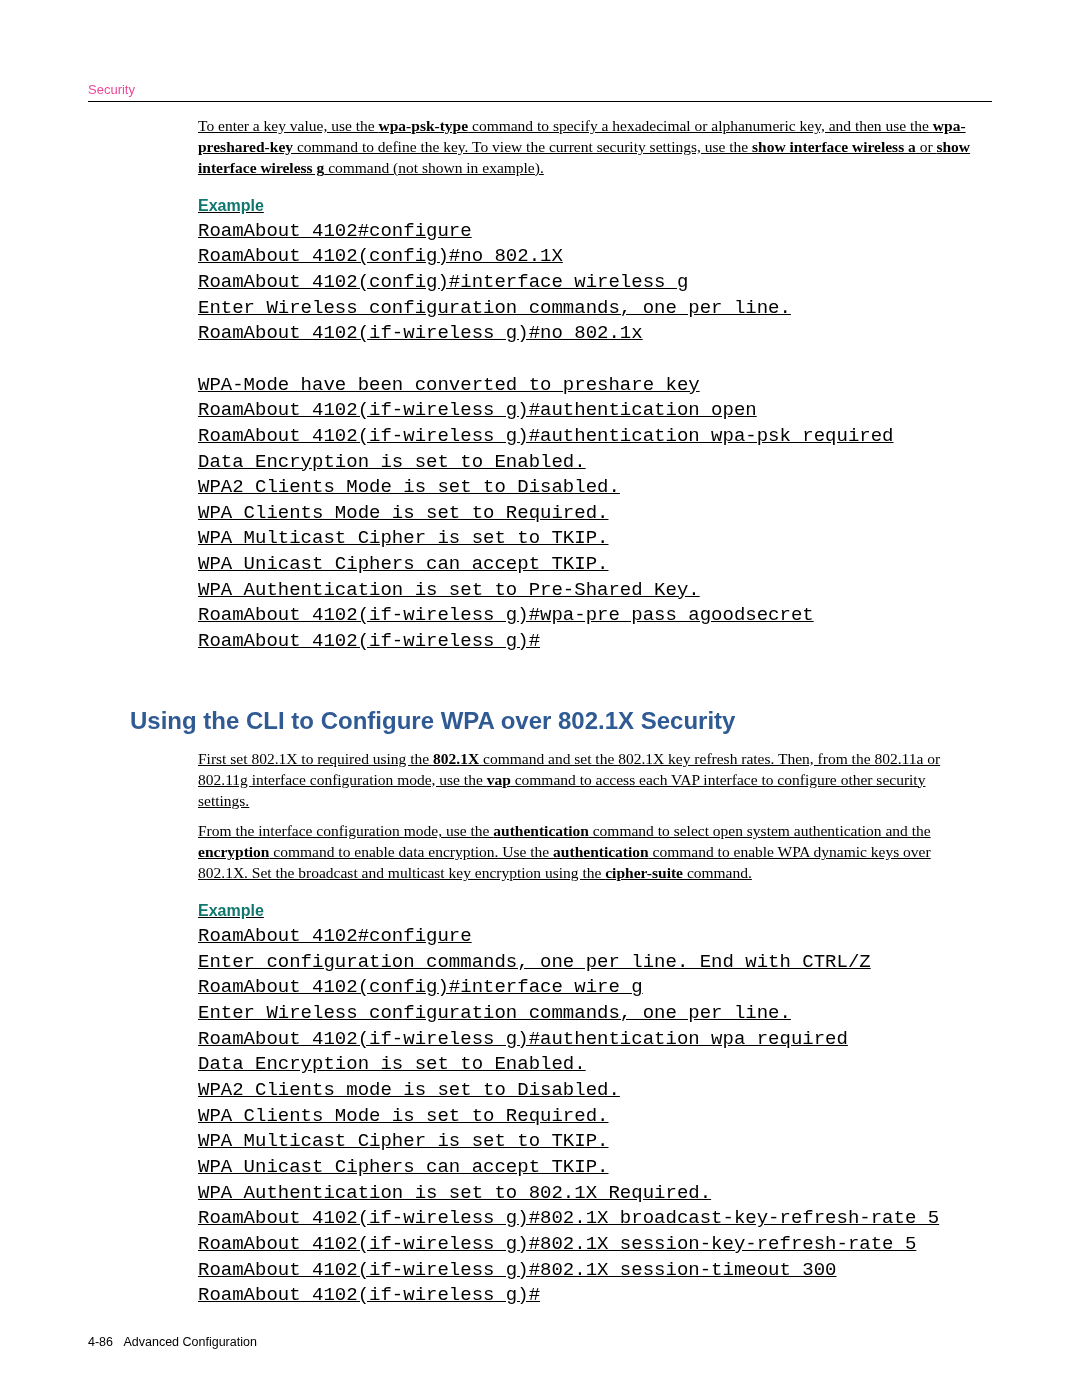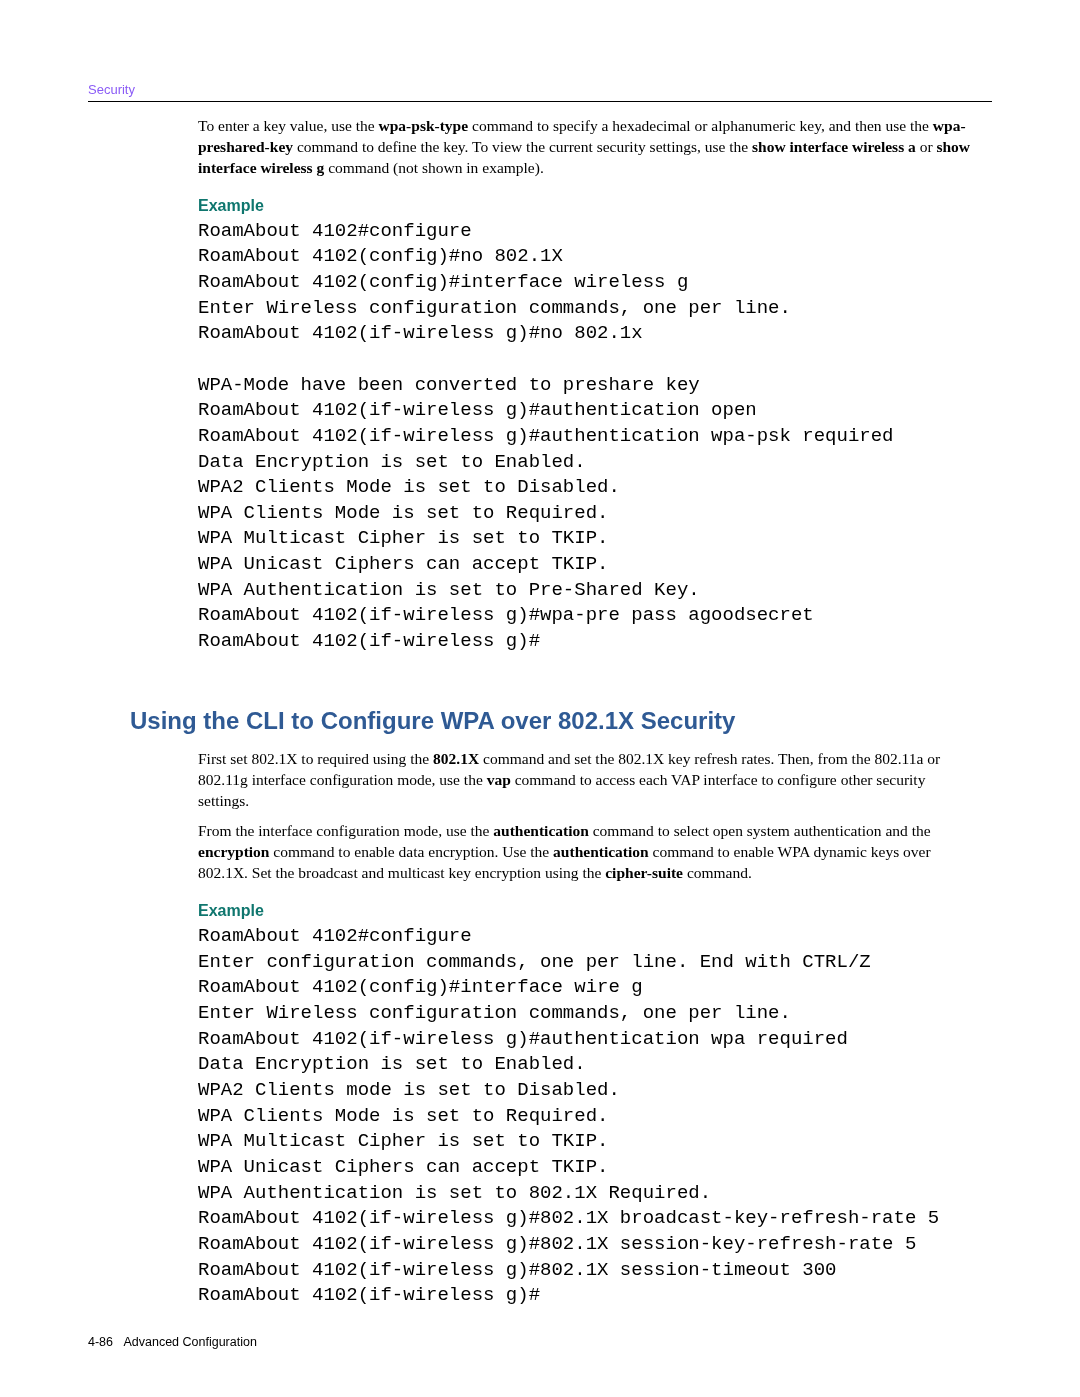--- a/index.html
+++ b/index.html
@@ -12,38 +12,39 @@
   .page {
     width: 1080px;
     height: 1397px;
     position: relative;
     box-sizing: border-box;
     padding: 82px 88px 40px 88px;
   }
   .header-label {
     font-family: Arial, Helvetica, sans-serif;
     font-size: 13px;
-    color: #8b5cf6;
+    color: #ec4899;
     margin-bottom: 4px;
   }
   .hr {
     border: none;
     border-top: 1px solid #000;
     margin: 0 0 14px 0;
   }
   .h1 {
     font-family: Arial, Helvetica, sans-serif;
     font-size: 24px;
     font-weight: bold;
     color: #2f5a94;
     margin: 8px 0 14px 42px;
   }
   .body-block {
     margin-left: 110px;
     margin-right: 20px;
+    text-decoration: underline;
   }
   .para {
     font-size: 15.5px;
     line-height: 1.35;
     margin: 0 0 10px 0;
     color: #000;
   }
   .para b, .bold {
     font-weight: bold;
   }

